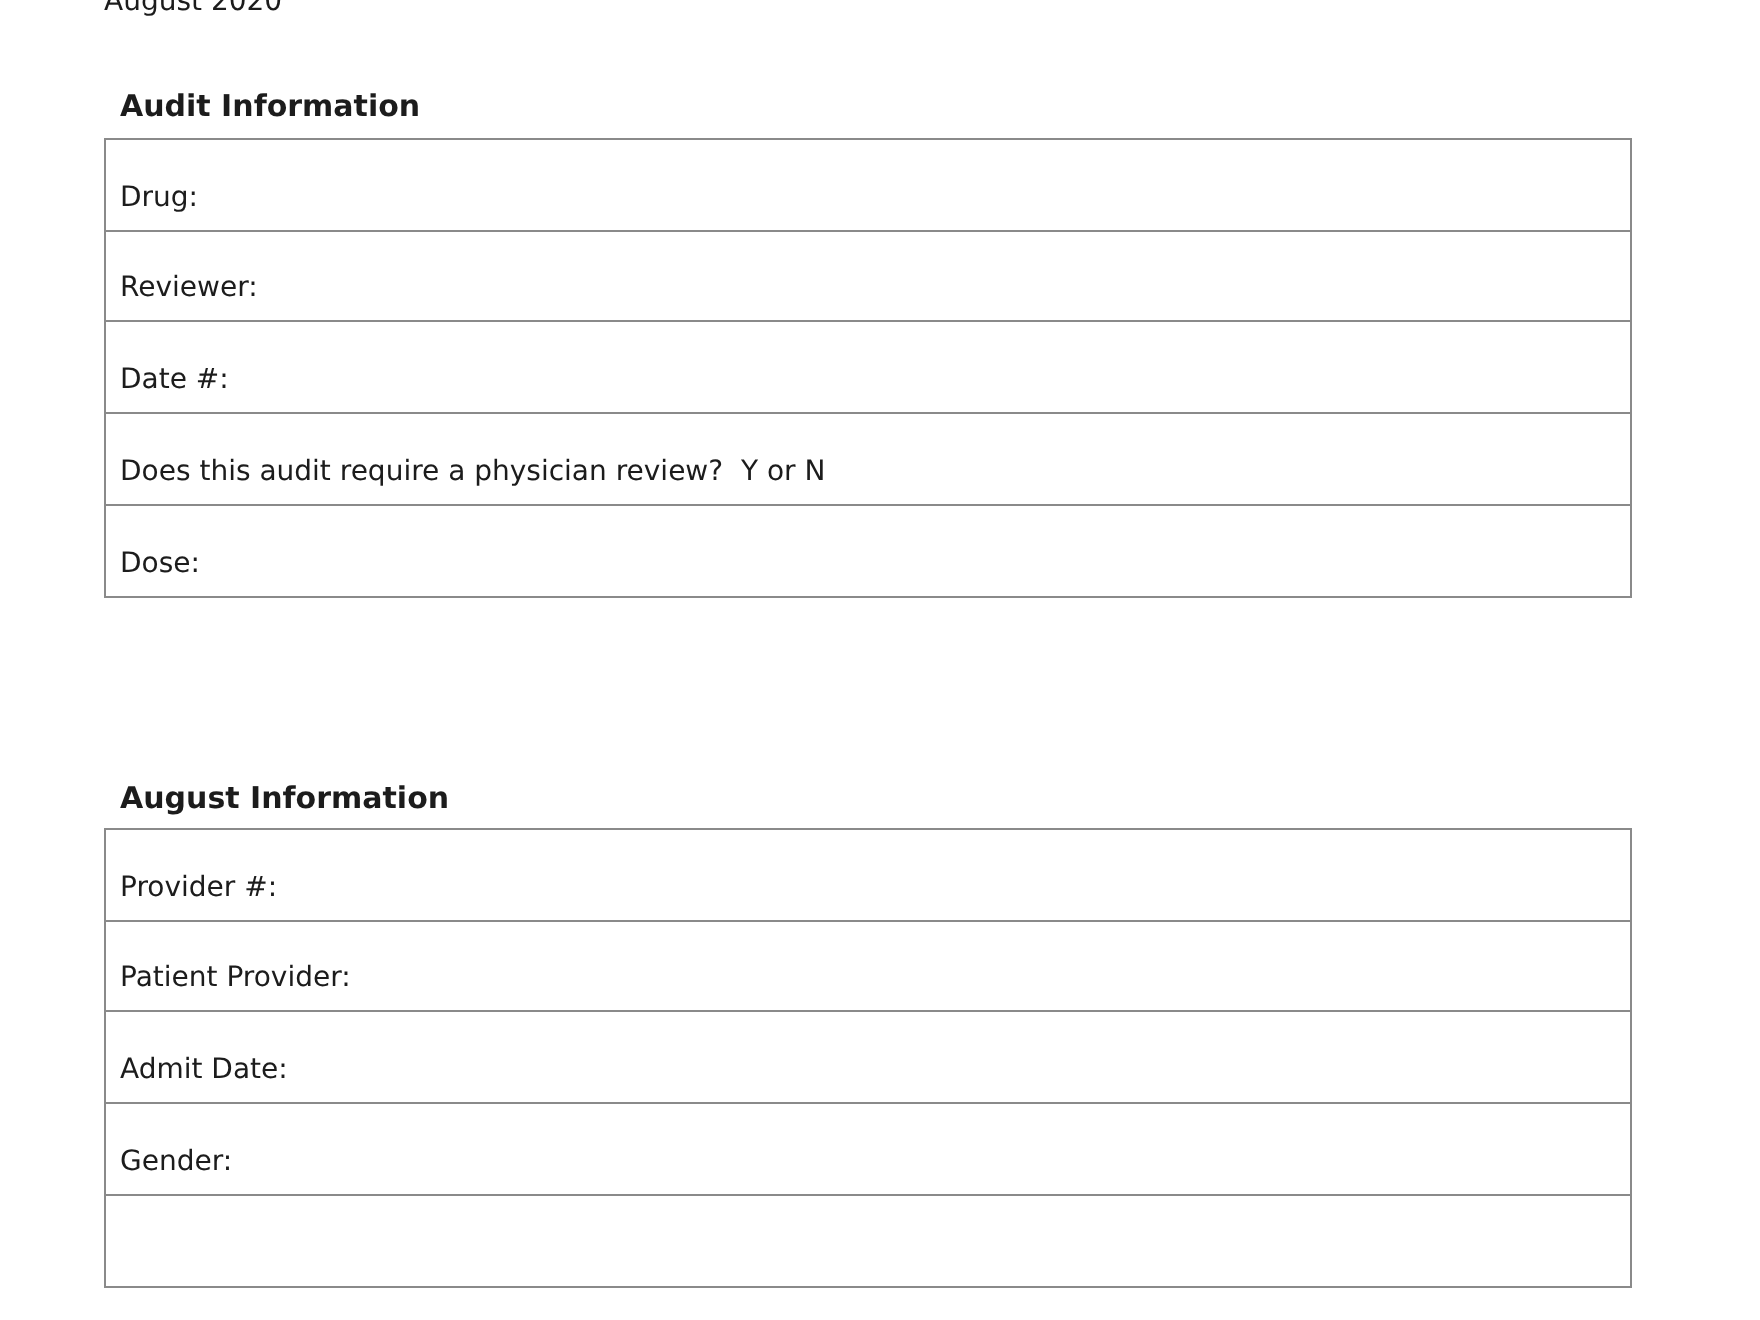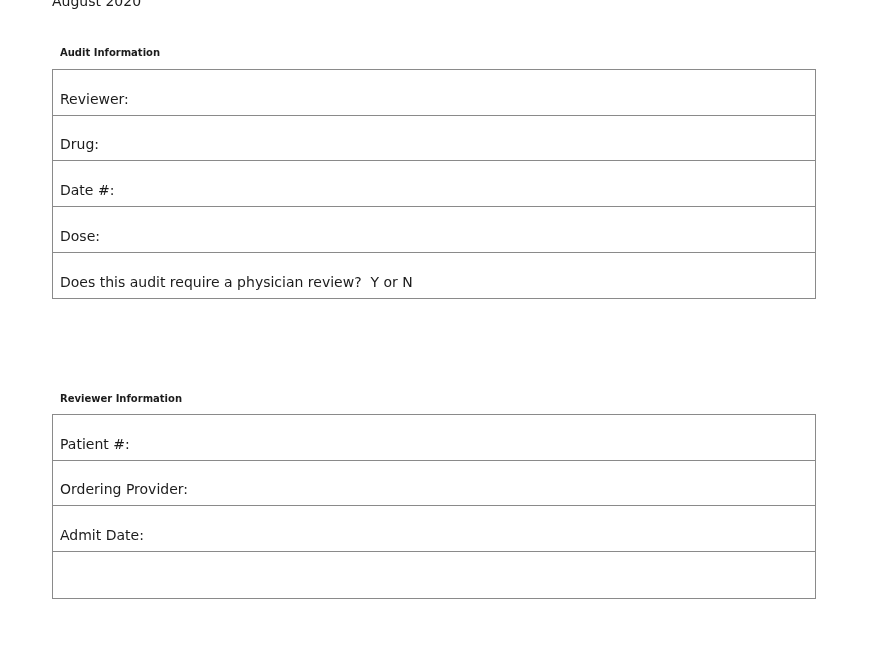--- a/index.html
+++ b/index.html
@@ -19,21 +19,21 @@
     position: absolute;
     left: 52px;
     top: -7px;
     font-size: 14px;
     line-height: 16px;
     white-space: pre;
   }
   .section-title {
     position: absolute;
     left: 60px;
-    font-size: 10px;
+    font-size: 15px;
     font-weight: bold;
     line-height: 18px;
     white-space: pre;
   }
   #audit-title { top: 44px; }
   #patient-title { top: 390px; }
   .form-table {
     position: absolute;
     left: 52px;
     width: 764px;
@@ -62,44 +62,47 @@
 </style>
 </head>
 <body>
 
 <div class="date-line">August 2020</div>
 
 <div class="section-title" id="audit-title">Audit Information</div>
 
 <div class="form-table" id="audit-table">
   <div class="form-row">
-    <span class="field-label">Reviewer:</span>
+    <span class="field-label">Drug:</span>
   </div>
   <div class="form-row">
-    <span class="field-label">Drug:</span>
+    <span class="field-label">Reviewer:</span>
   </div>
   <div class="form-row">
     <span class="field-label">Date #:</span>
   </div>
   <div class="form-row">
-    <span class="field-label">Dose:</span>
+    <span class="field-label">Does this audit require a physician review?  Y or N</span>
   </div>
   <div class="form-row">
-    <span class="field-label">Does this audit require a physician review?  Y or N</span>
+    <span class="field-label">Dose:</span>
   </div>
 </div>
 
-<div class="section-title" id="patient-title">Reviewer Information</div>
+<div class="section-title" id="patient-title">August Information</div>
 
 <div class="form-table" id="patient-table">
   <div class="form-row">
-    <span class="field-label">Patient #:</span>
+    <span class="field-label">Provider #:</span>
   </div>
   <div class="form-row">
-    <span class="field-label">Ordering Provider:</span>
+    <span class="field-label">Patient Provider:</span>
   </div>
   <div class="form-row">
     <span class="field-label">Admit Date:</span>
+  </div>
+  <div class="form-row">
+    <span class="field-label">Gender:</span>
   </div>
   <div class="form-row">
     <span class="field-label"></span>
   </div>
 </div>
 
 </body></html>

